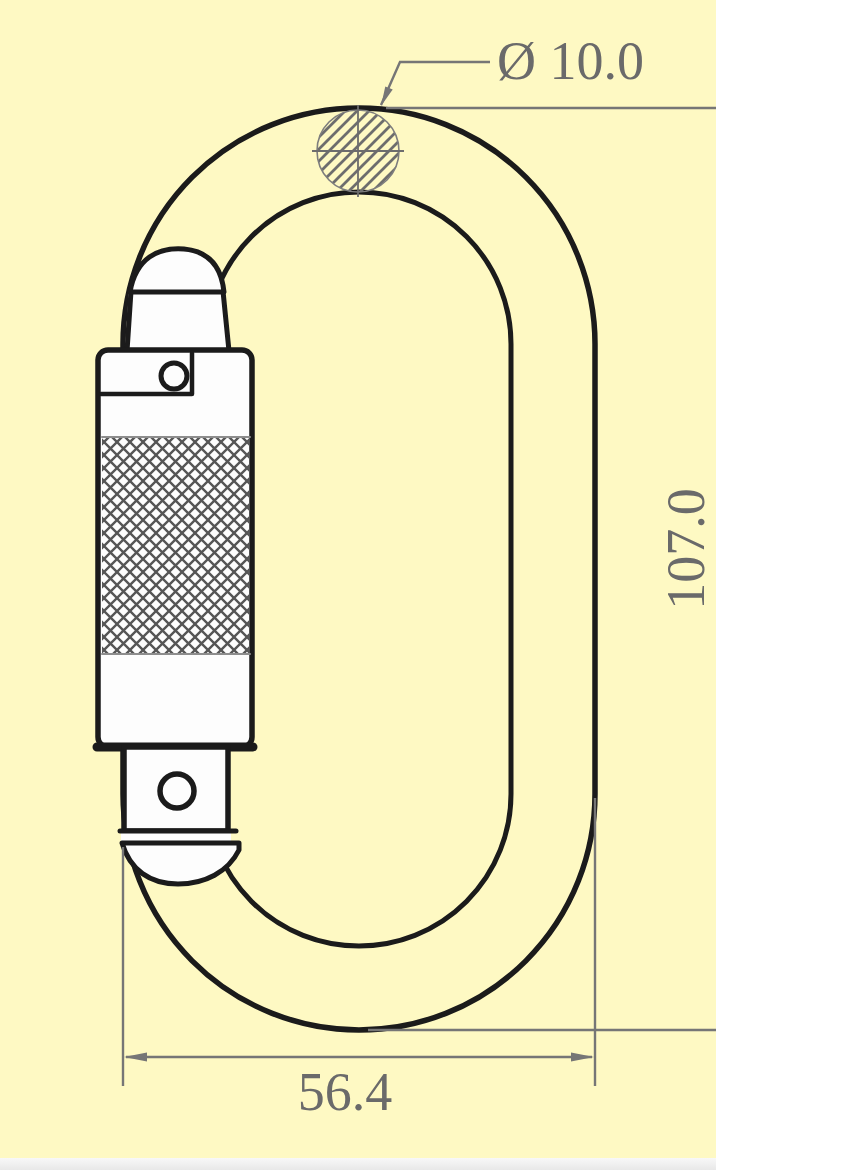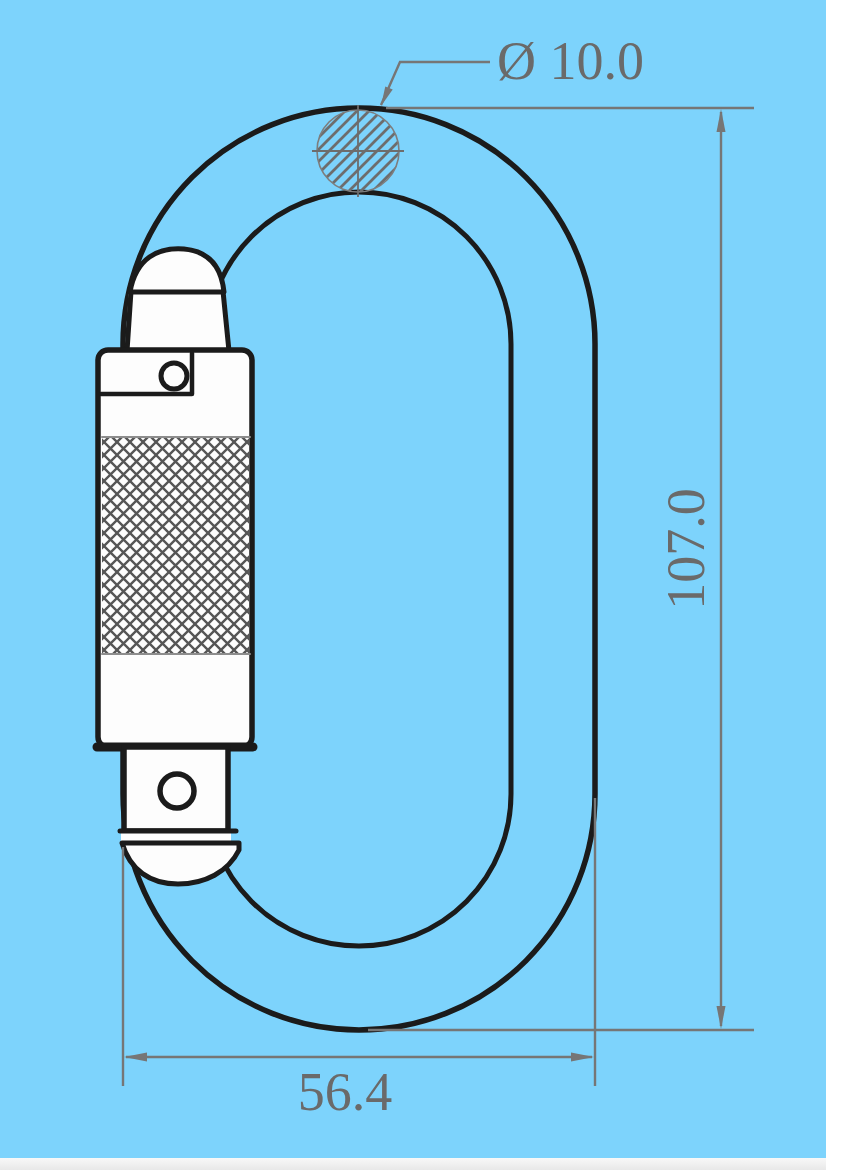--- a/index.html
+++ b/index.html
@@ -2,23 +2,23 @@
 <html><head>
 <meta charset="utf-8">
 <style>
   html, body {
     margin: 0;
     padding: 0;
     background: #ffffff;
   }
   .canvas {
     position: relative;
-    width: 826px;
+    width: 716px;
     height: 1170px;
-    background: #7dd3fc;
+    background: #fef9c3;
     overflow: hidden;
   }
   .canvas svg {
     position: absolute;
     left: 0;
     top: 0;
   }
   .dim-text {
     font-family: "Liberation Serif", "DejaVu Serif", serif;
     fill: #6a6a6a;

